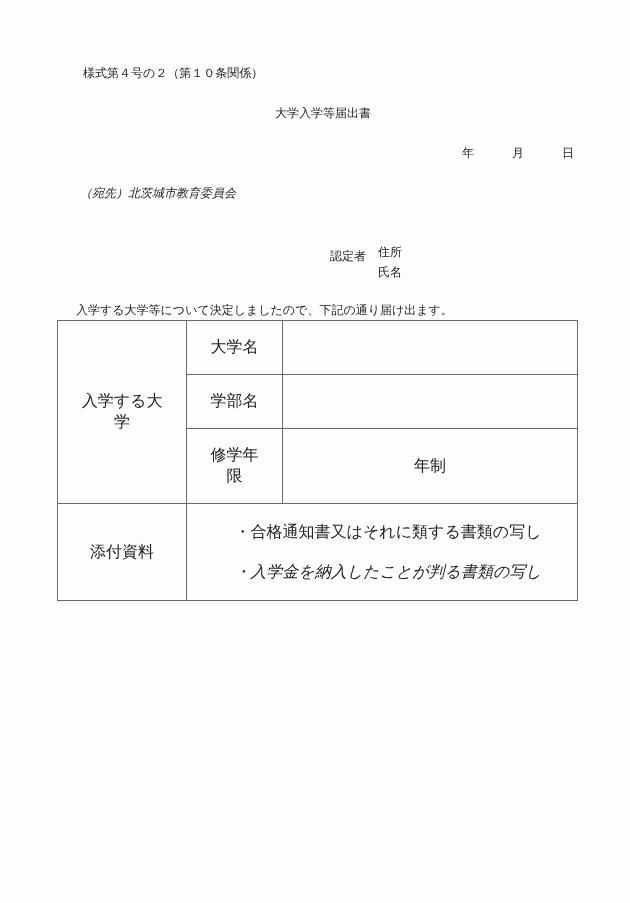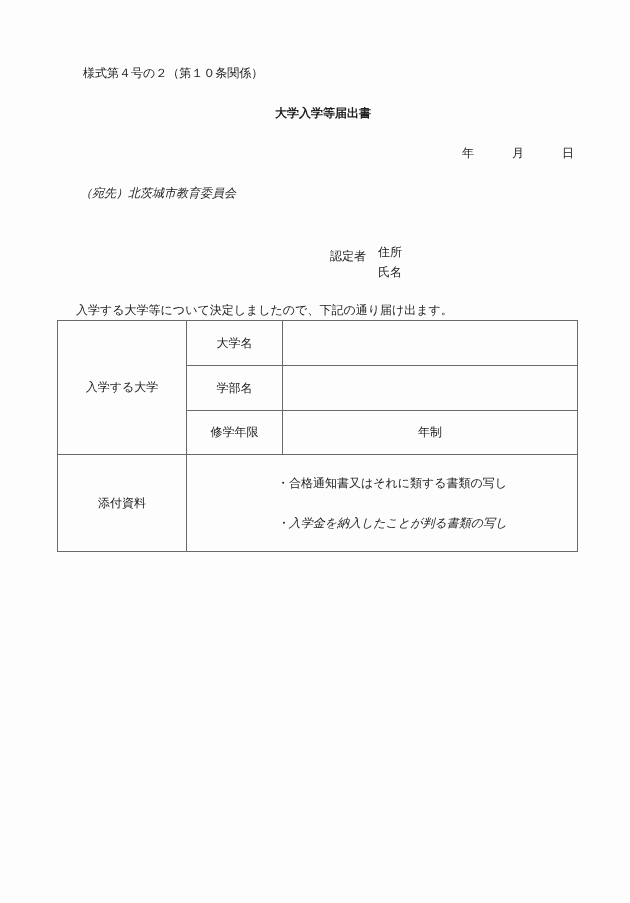--- a/index.html
+++ b/index.html
@@ -2,37 +2,37 @@
 <html><head>
 <meta charset="utf-8">
 <style>
   html, body { margin: 0; padding: 0; }
   body {
     width: 630px; height: 903px; background: #fdfdfd; position: relative; overflow: hidden;
     font-family: "DejaVu Serif", "Liberation Serif", serif; color: #222; font-size: 12px;
   }
   .abs { position: absolute; white-space: nowrap; line-height: 14px; }
   .form-no { left: 63px; top: 66px; margin-left: 20px; }
-  .title { left: 275px; top: 106px; font-weight: bold; }
+  .title { left: 275px; top: 106px; }
   .date-y { left: 462px; top: 146px; }
   .date-m { left: 512px; top: 146px; }
   .date-d { left: 562px; top: 146px; }
   .addressee { left: 80px; top: 186px; font-style: italic; }
   .applicant-label { left: 330px; top: 225px; margin-top: 24px; }
   .name-label { left: 378px; top: 225px; margin-top: 40px; }
   .address-label { left: 378px; top: 245px; }
   .intro { left: 76px; top: 303px; }
 
   table.form {
     position: absolute; left: 57px; top: 320px; width: 520px; height: 232px;
     border-collapse: collapse; table-layout: fixed;
   }
   table.form td {
-    border: 1px solid #6a6a6a; text-align: center; vertical-align: middle; padding: 8px;
-    font-size: 12px;
+    border: 1px solid #6a6a6a; text-align: center; vertical-align: middle; padding: 16px;
+    font-size: 16px;
   }
   table.form td.light-top { border-top-color: #aaa; }
   td.attach-list { text-align: right; padding-left: 28px !important; }
   .bullet-item { display: block; line-height: 14px; }
   .bullet-item + .bullet-item { margin-top: 26px; font-style: italic; }
   .field-input { display: block; width: 100%; height: 100%; }
 </style>
 </head>
 <body>
 

